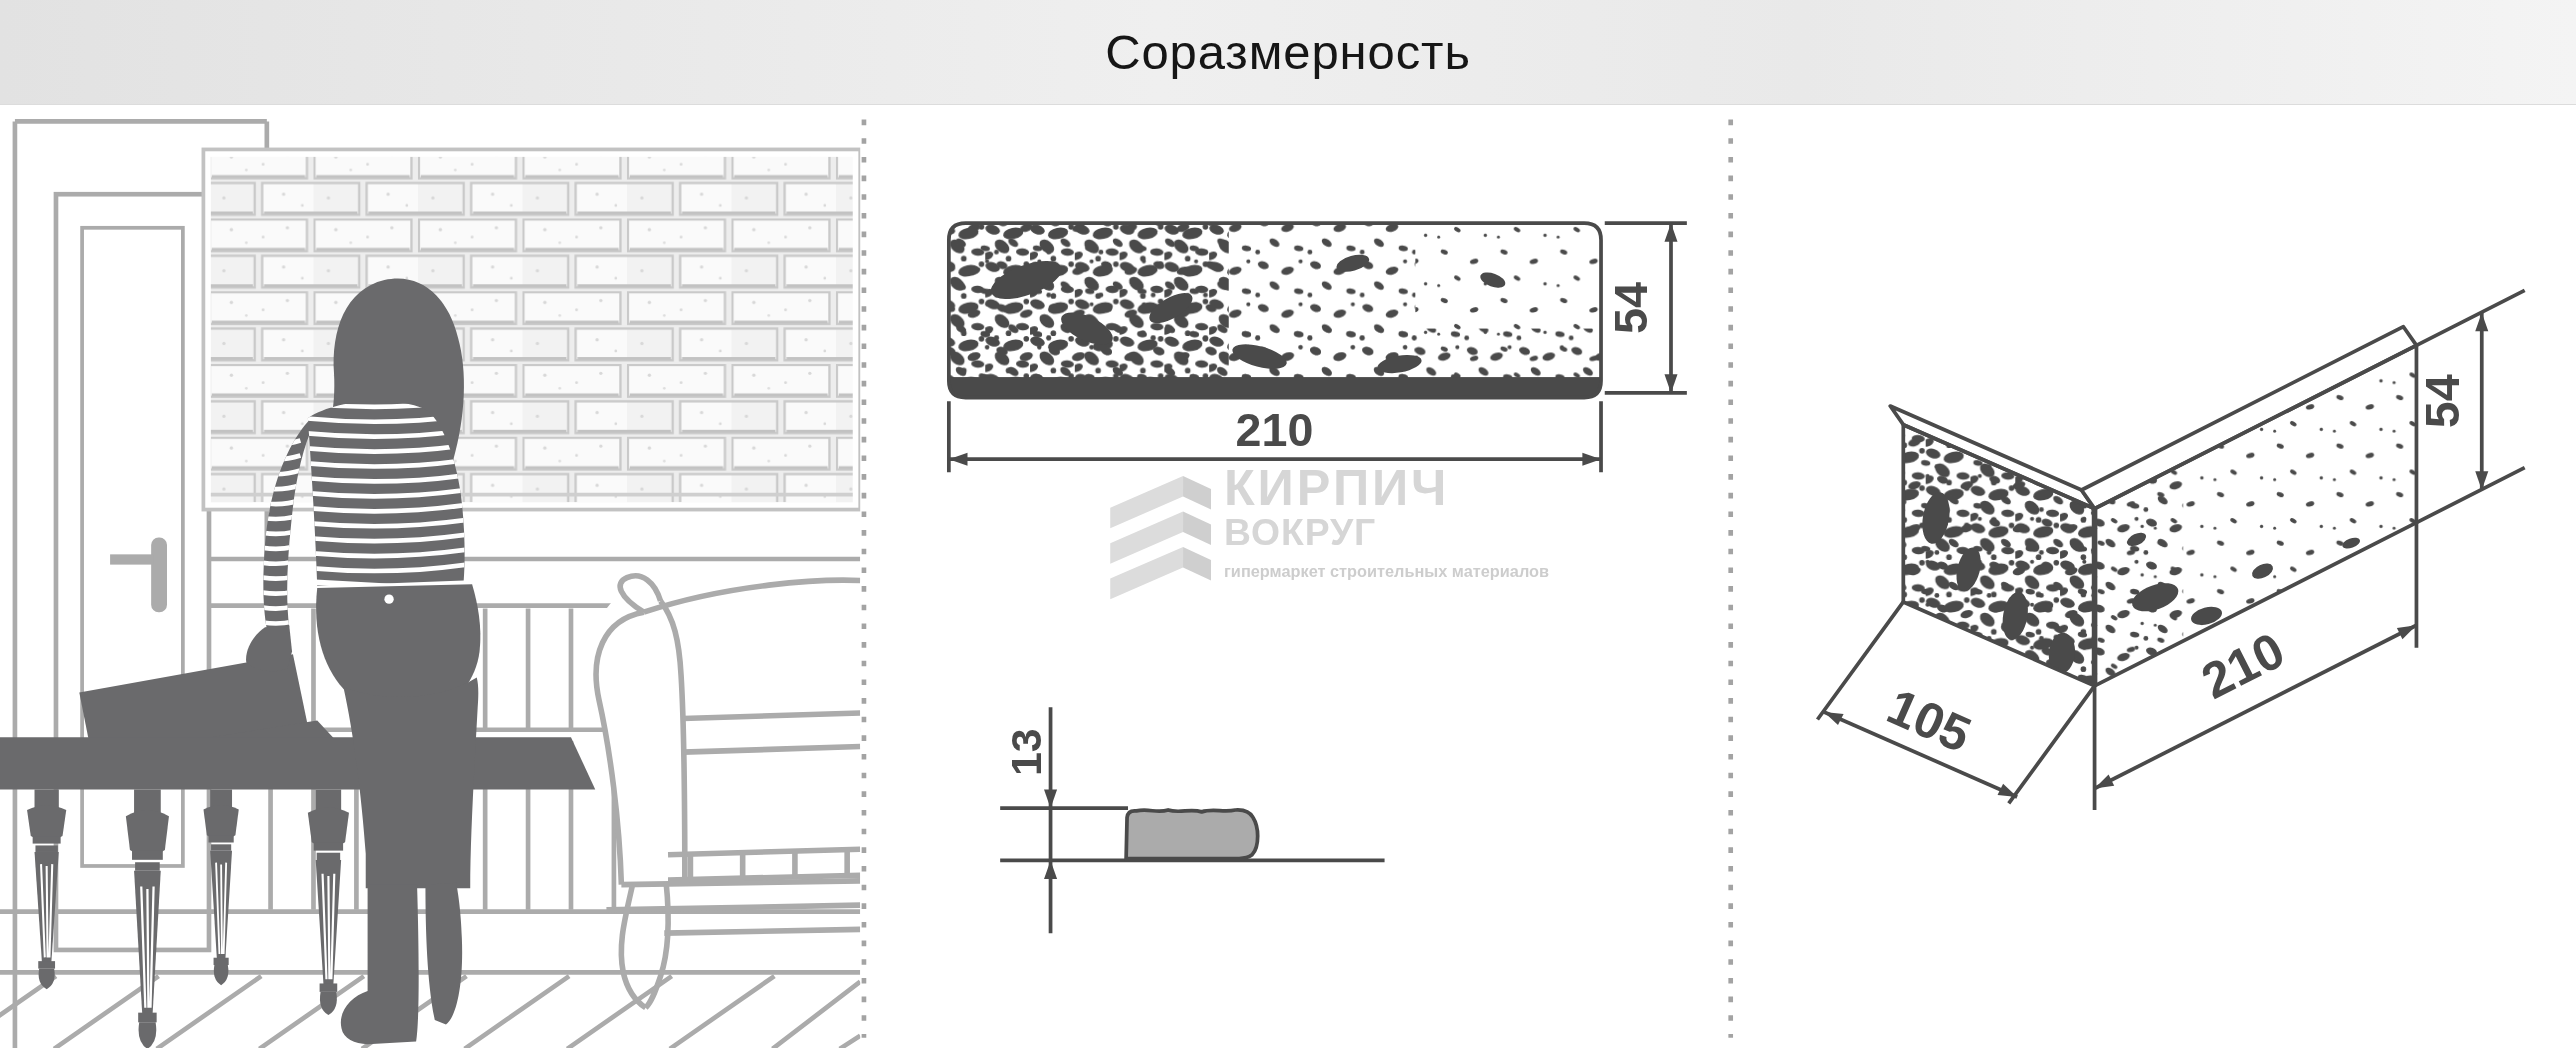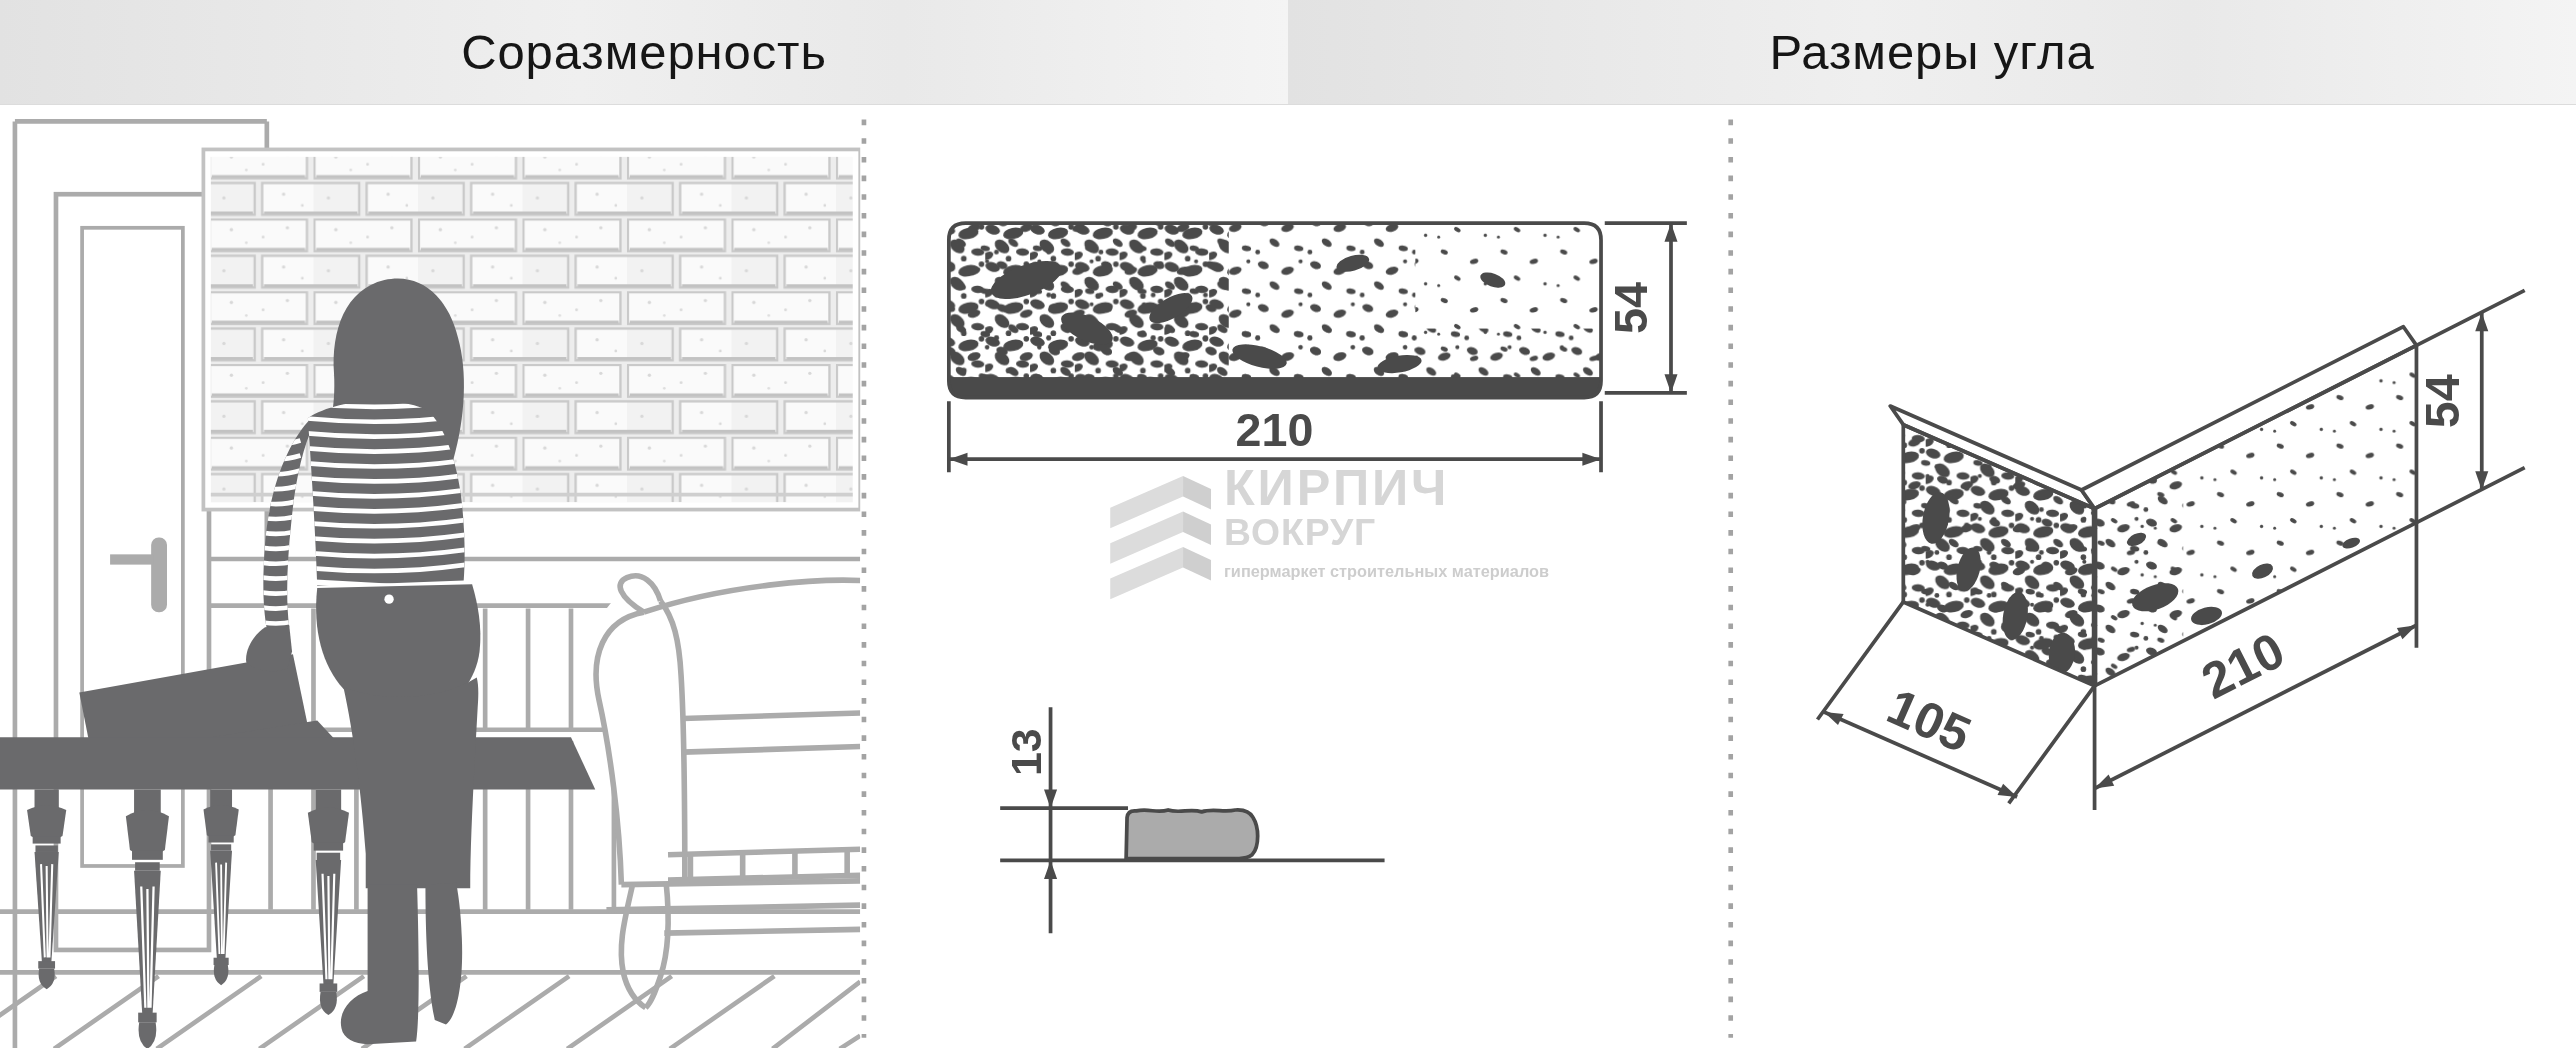--- a/index.html
+++ b/index.html
@@ -15,23 +15,20 @@
   .dim{font-weight:bold;fill:#4a4a4a;}
 </style>
 </head>
 <body>
 
 <div class="stage">
 
   <div class="hdr">
     <div class="hcell">
       <span>Соразмерность</span>
-    </div>
-    <div class="hcell">
-      <span>Размеры угла</span>
     </div>
   </div>
 
   <svg class="art" width="2576" height="1049" viewBox="0 0 2761 1124">
     <defs>
 
       <pattern id="bricks" width="112" height="78" patternUnits="userSpaceOnUse">
         <rect width="112" height="78" fill="#ededed"></rect>
         <rect x="1" y="1" width="104" height="34" fill="#fafafa" stroke="#c9c9c9" stroke-width="2.5"></rect>
         <path d="M3 33 H103" stroke="#c2c2c2" stroke-width="3" fill="none"></path>

